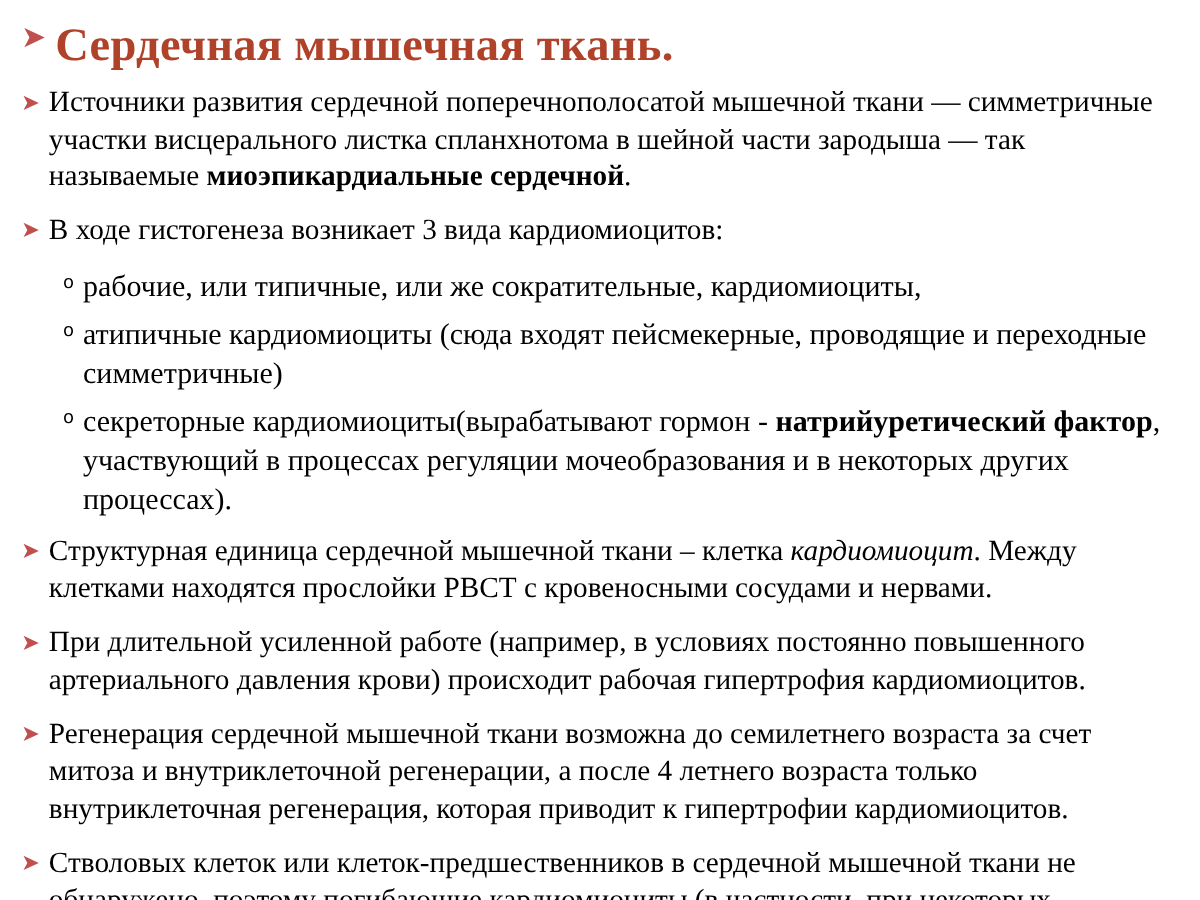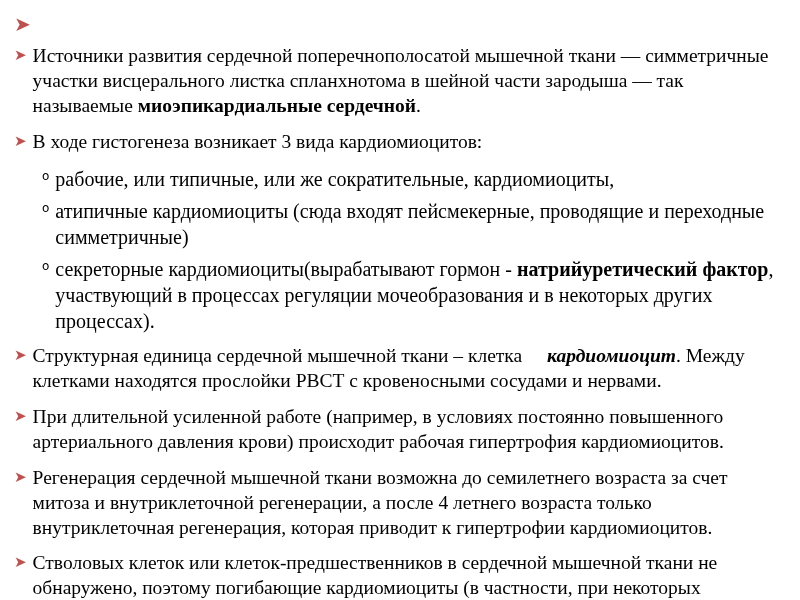--- a/index.html
+++ b/index.html
@@ -81,29 +81,30 @@
     font-family: "DejaVu Sans", sans-serif;
     padding-top: 3px;
     color: #000;
   }
   .lvl2 .body {
     font-size: 20px;
     line-height: 1.3;
     flex: 1 1 auto;
   }
   b { font-weight: bold; }
-  .bi { font-weight: bold; font-style: italic; margin-left: 20px; }
+  .bi { font-weight: normal; font-style: italic; }
 </style>
 </head>
 <body>
 
 <div class="slide">
 
   <div class="title-row">
     <span class="bullet-marker">➤</span>
+    <span class="title-text">Сердечная мышечная ткань.</span>
   </div>
 
   <div id="content">
       <div class="lvl1">
         <span class="marker">➤</span>
         <span class="body"><span>Источники развития сердечной поперечнополосатой мышечной ткани — симметричные участки висцерального листка спланхнотома в шейной части зародыша — так называемые </span><b>миоэпикардиальные сердечной</b><span>.</span></span>
       </div>
       <div class="lvl1">
         <span class="marker">➤</span>
         <span class="body"><span>В ходе гистогенеза возникает 3 вида кардиомиоцитов:</span></span>

